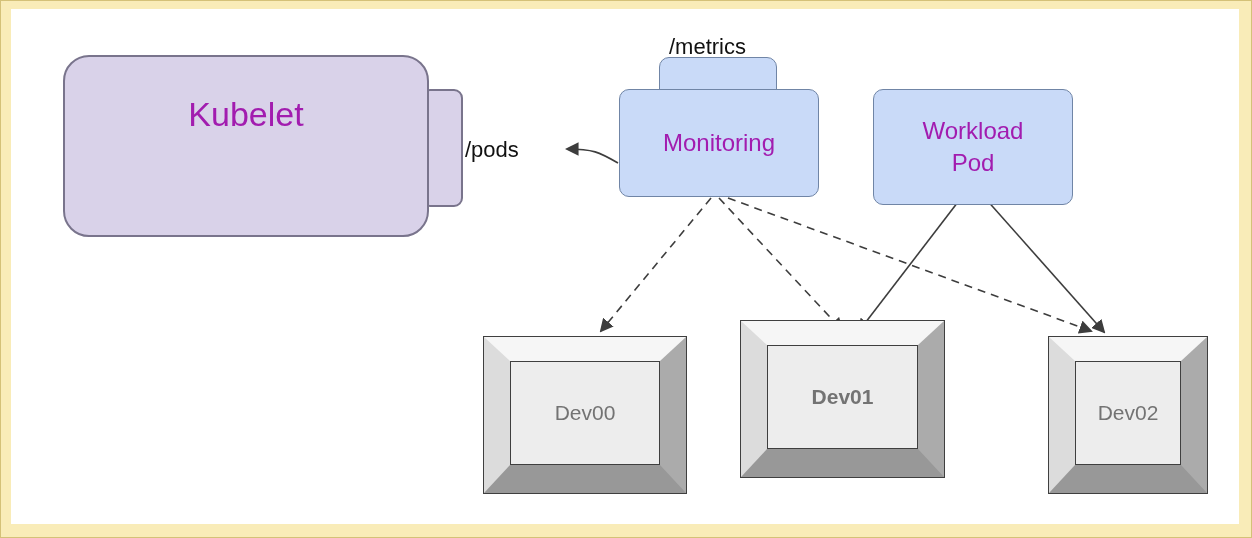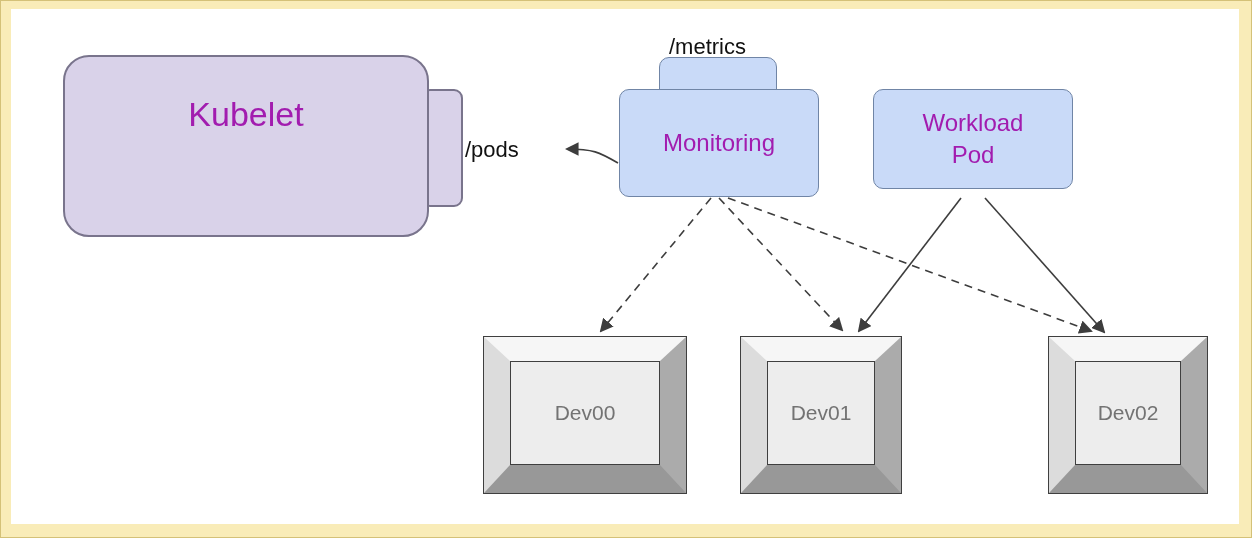--- a/index.html
+++ b/index.html
@@ -32,40 +32,40 @@
     background:#d9d2e9; border:2px solid #79748c; border-radius:9px; z-index:2;
   }
 
   
   .bluebox {
     background:#c9daf8; border:1.5px solid #7085a6; border-radius:10px;
     font-size:24px; line-height:1.35;
   }
   .metrics-tab { left:658px; top:56px; width:118px; height:44px; z-index:2; }
   .monitoring-box { left:618px; top:88px; width:200px; height:108px; z-index:3; flex-direction:column; }
-  .workload-box  { left:872px; top:88px; width:200px; height:100px; z-index:3; flex-direction:column; }
+  .workload-box  { left:872px; top:88px; width:200px; height:116px; z-index:3; flex-direction:column; }
 
   
   .endpoint-label { position:absolute; font-size:22px; color:#111; z-index:3; }
   .pods-label    { left:464px; top:136px; }
   .metrics-label { left:668px; top:33px; }
 
   
   .device {
     position:absolute; width:202px; height:156px;
     border-style:solid; border-width:24px 26px 28px 26px;
     border-color:#f6f6f6 #ababab #989898 #dcdcdc;
     background:#ededed;
     outline:1px solid #3f3f3f;
     box-shadow: inset 0 0 0 1px #3f3f3f;
     display:flex; align-items:center; justify-content:center;
     font-size:21px; color:#737373; z-index:2;
   }
   .dev0 { left:483px; top:336px; }
-  .dev1 { left:740px; top:336px; width:160px; }
+  .dev1 { left:740px; top:320px; width:203px;font-weight:bold; }
   .dev2 { left:1048px; top:336px; width:158px;text-align:right; }
 </style>
 </head>
 <body>
 
 <div class="frame">
   <div class="canvas"></div>
 
   <svg class="edges-layer" width="1252" height="538">
     <defs>

